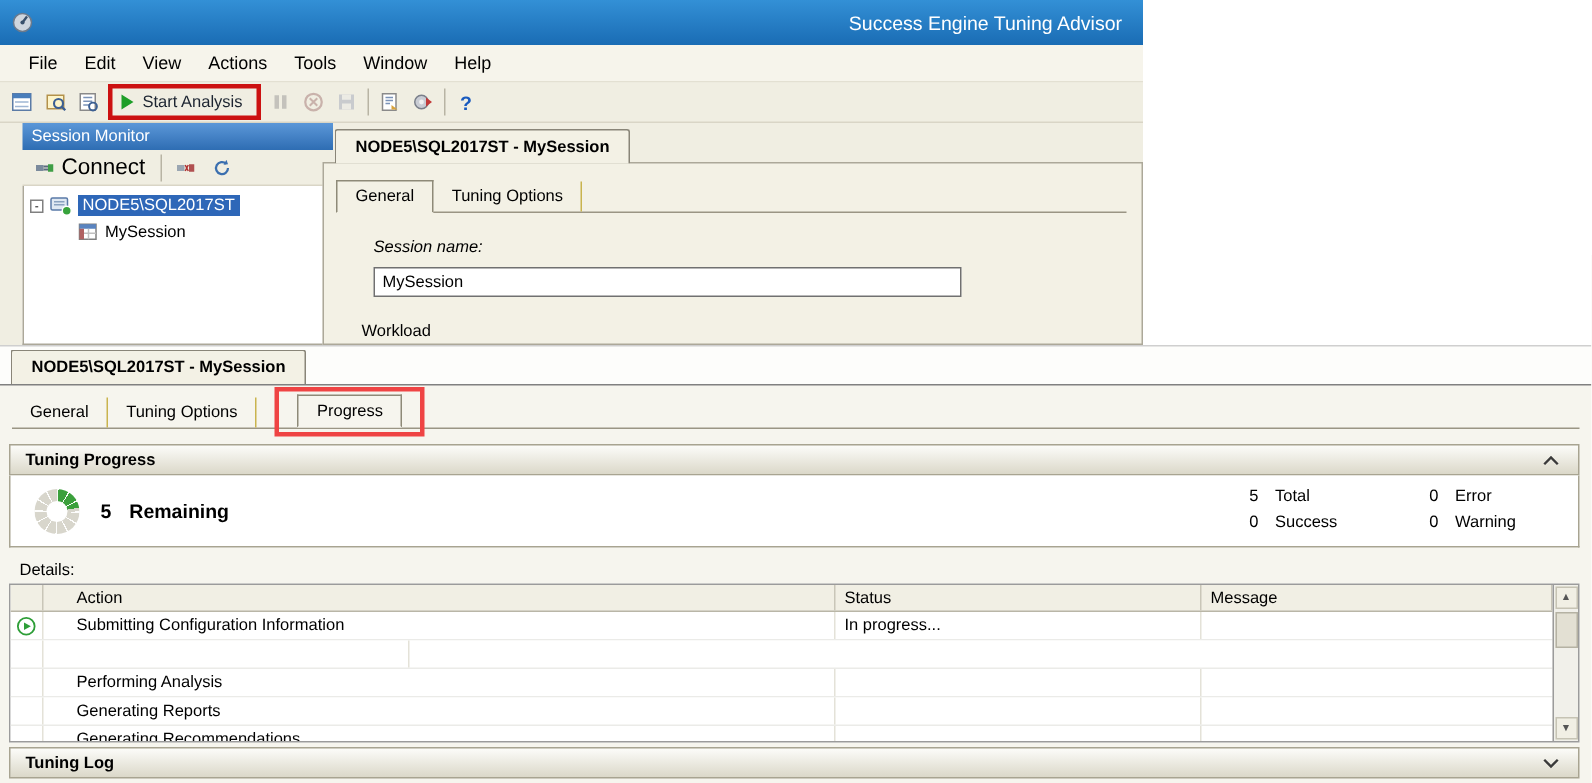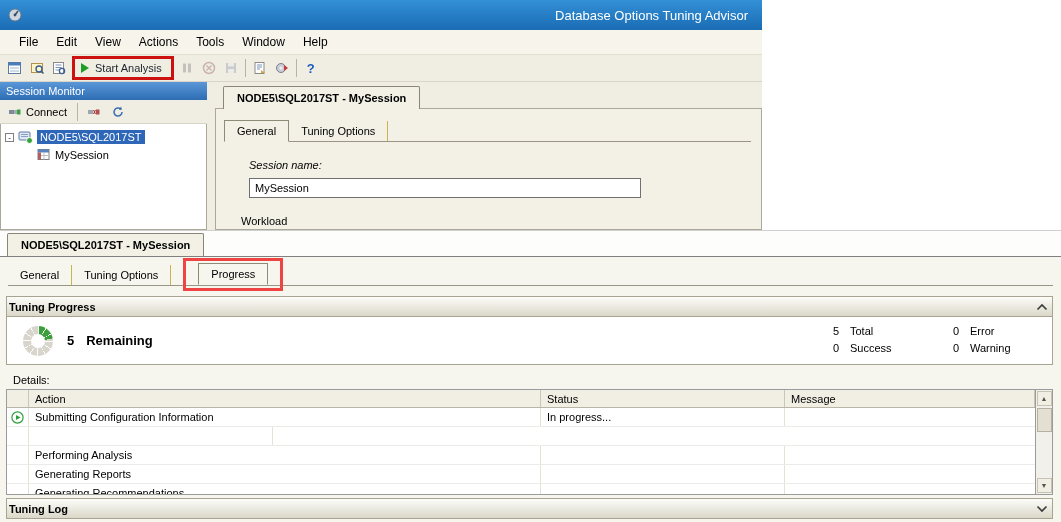--- a/index.html
+++ b/index.html
@@ -23,26 +23,26 @@
   .tbtn { width:22px; height:22px; display:flex; align-items:center; justify-content:center; }
   .tbtn.disabled { opacity:.45; }
   .tsep { width:1px; height:18px; background:#b8b4a4; margin:0 3px; flex:none; }
   .sa-box { display:flex; align-items:center; gap:6px; border:3px solid #cc1111;
             padding:1px 9px 1px 6px; margin:0 2px; height:24px; font-size:11px; color:#1c2430; }
   .play-tri { width:0; height:0; border-left:8px solid #1e9e28;
               border-top:5px solid transparent; border-bottom:5px solid transparent; }
   .help-glyph { color:#1a5bbf; font-weight:bold; font-size:13px; }
 
   .main { position:absolute; top:82px; left:0; right:0; bottom:0; background:#f0eee2; }
-  .left-panel { position:absolute; left:0; top:0; width:207px; height:100%;
+  .left-panel { position:absolute; left:15px; top:0; width:207px; height:100%;
                 display:flex; flex-direction:column; }
   .sm-header { height:18px; background:linear-gradient(180deg,#5b97d8,#2e6db3); color:#fff;
                font-size:11px; display:flex; align-items:center; padding:0 6px; flex:none; }
   .sm-toolbar { height:24px; background:#f0eee2; border-bottom:1px solid #d9d5c6;
-                display:flex; align-items:center; gap:2px; padding:0 3px; font-size:11px; flex:none; }
+                display:flex; align-items:center; gap:2px; padding:0 3px; font-size:15px; flex:none; }
   .connect-btn { display:flex; align-items:center; gap:4px; padding:2px 5px; }
   .tree { flex:1; background:#fff; border:1px solid #aca899; border-top:none;
           overflow:hidden; font-size:11px; }
   .tree-row { display:flex; align-items:center; gap:4px; margin-top:6px; padding-left:4px; }
   .tree-row.child { padding-left:36px; margin-top:4px; }
   .expand-box { width:9px; height:9px; border:1px solid #808080; background:#fff;
                 font-size:8px; line-height:7px; text-align:center; flex:none; }
   .sel-label { background:#2e67b8; color:#fff; padding:1px 3px; }
 
   .right-panel { position:absolute; left:215px; top:0; right:0; bottom:0; }
@@ -72,21 +72,21 @@
   .bottom-shot { position:absolute; left:0; top:230px; width:1061px; height:292px;
                  background:#fdfdfb; border-top:1px solid #cfcfcf; }
   .b-tabstrip { height:25px; display:flex; align-items:flex-end; padding-left:7px; }
   .b-page { position:absolute; top:25px; left:0; right:0; bottom:0; background:#f6f5ee;
             border-top:1px solid #808080; }
   .b-page .tabs2 { margin:6px 0 0 8px; width:calc(100% - 16px); }
 
   .sec-header { height:21px; border:1px solid #a8a491;
                 background:linear-gradient(180deg,#fcfcf9,#dbd8c9); display:flex;
                 align-items:center; justify-content:space-between; font-size:11px;
-                font-weight:bold; padding:0 2px; }
+                font-weight:bold; padding:0 10px; }
   .tp-header { margin:10px 8px 0 6px; }
   .chev-btn { width:16px; height:14px; display:flex; align-items:center; justify-content:center; }
 
   .summary { margin:0 8px 0 6px; border:1px solid #a8a491; border-top:none; background:#fff;
              height:48px; position:relative; }
   .donut { position:absolute; left:16px; top:9px; width:30px; height:30px; border-radius:50%;
            background:
              repeating-conic-gradient(from 0deg, rgba(255,255,255,.95) 0 4deg, rgba(255,255,255,0) 4deg 30deg),
              conic-gradient(#3ba03c 0 80deg, #d8d6cc 80deg 360deg); }
   .donut::after { content:""; position:absolute; left:8px; top:8px; width:14px; height:14px;
@@ -100,21 +100,21 @@
 
   .details-label { margin:9px 0 3px 13px; font-size:11px; }
   .table-wrap { margin:0 8px 0 6px; height:106px; border:1px solid #9b9b9b; background:#fff;
                 display:flex; overflow:hidden; }
   .grid { flex:1; min-width:0; }
   .g-head { display:flex; height:18px; background:#f1efe4; border-bottom:1px solid #b9b6a7; font-size:11px; }
   .g-head .cell { border-right:1px solid #c9c6b8; }
   .g-row { display:flex; height:19px; border-bottom:1px solid #ebebe8; font-size:11px; background:#fff; }
   .cell { display:flex; align-items:center; height:100%; padding:0 6px; }
   .c0 { width:22px; flex:none; justify-content:center; padding:0; border-right:1px solid #e4e2d8; }
-  .c1 { width:512px; flex:none; border-right:1px solid #e4e2d8; }
+  .c1 { width:512px; flex:none; border-right:1px solid #e4e2d8;margin-left:16px; }
   .c2 { width:244px; flex:none; border-right:1px solid #e4e2d8; }
   .c3 { flex:1; }
 
   .scrollbar { width:17px; flex:none; border-left:1px solid #9b9b9b; background:#f1f0ea;
                display:flex; flex-direction:column; align-items:center; padding:1px 0; }
   .sb-btn { width:15px; height:15px; background:#f1efe4; border:1px solid #c6c3b4;
             display:flex; align-items:center; justify-content:center; font-size:7px;
             color:#555; flex:none; }
   .sb-down { margin-top:auto; }
   .sb-thumb { width:15px; height:24px; background:#e3e0d3; border:1px solid #b5b2a3; margin-top:2px; }
@@ -129,21 +129,21 @@
   <section class="top-shot">
 
     <div class="titlebar">
       <span class="app-icon">
         <svg width="16" height="16">
             <circle cx="8" cy="8" r="6" fill="#cfd6de" stroke="#6b7a8d"></circle>
             <path d="M8 8 L11 4" stroke="#39506b" stroke-width="1.6"></path>
             <circle cx="8" cy="8" r="1.4" fill="#39506b"></circle>
           </svg>
       </span>
-      <span class="title-text">Database Options Tuning Advisor</span>
+      <span class="title-text">Success Engine Tuning Advisor</span>
     </div>
 
     <div class="menubar">
       <span class="menu-item">File</span>
       <span class="menu-item">Edit</span>
       <span class="menu-item">View</span>
       <span class="menu-item">Actions</span>
       <span class="menu-item">Tools</span>
       <span class="menu-item">Window</span>
       <span class="menu-item">Help</span>

